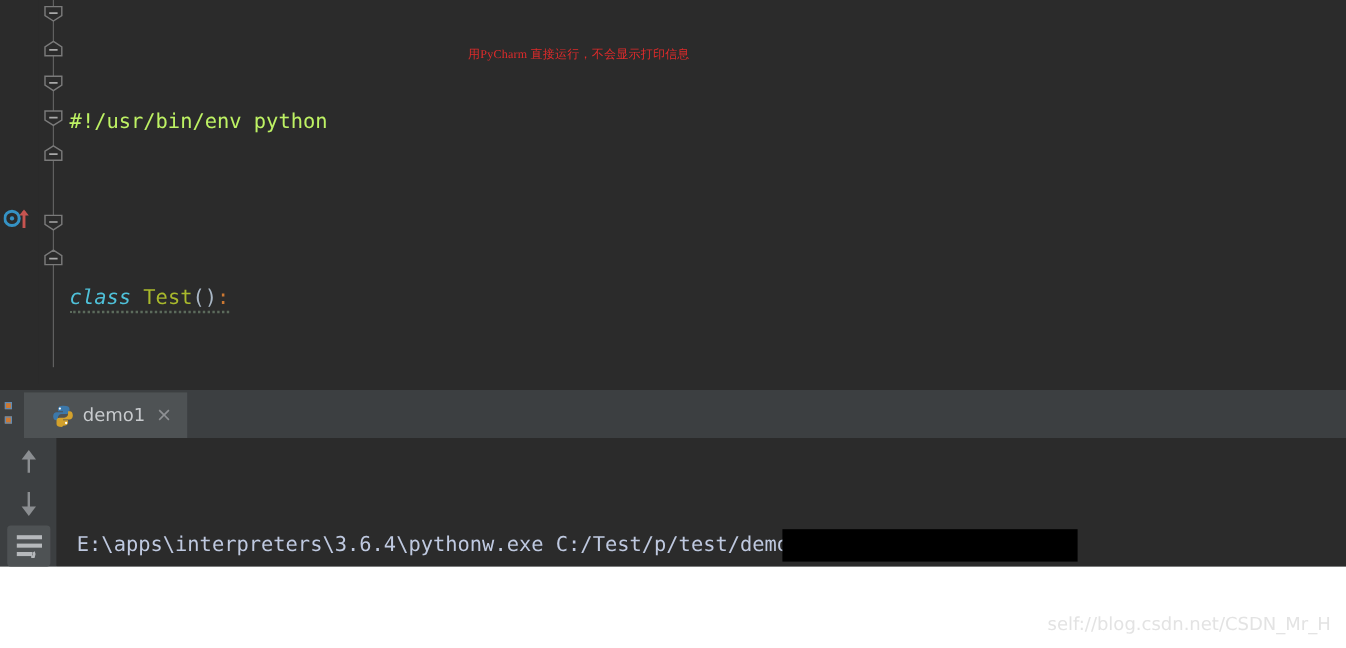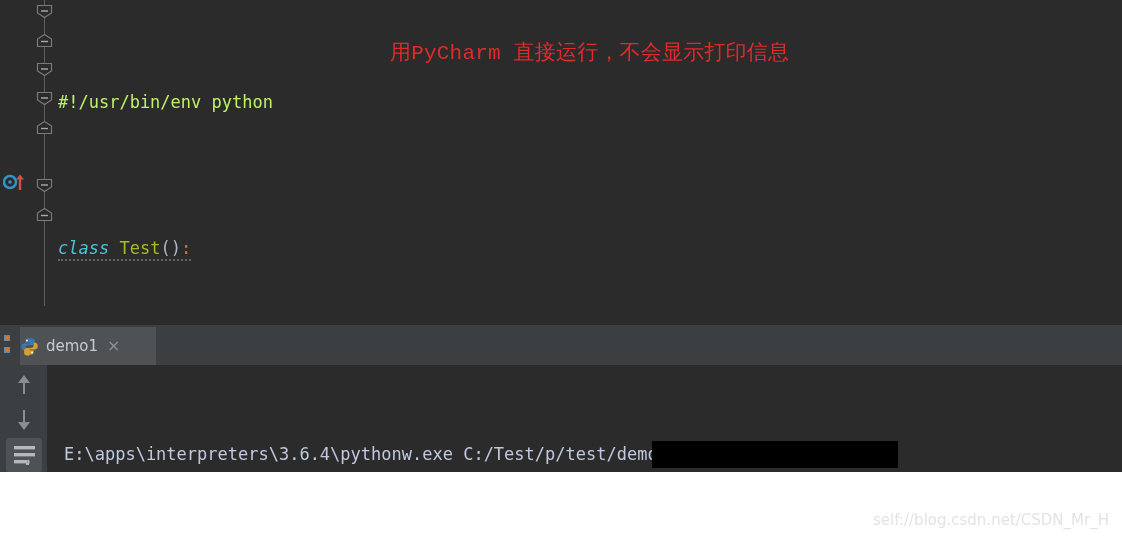--- a/index.html
+++ b/index.html
@@ -67,22 +67,22 @@
 
   .squiggle {
     border-bottom: 2px dotted #5c6b5c;
     padding-bottom: 1px;
   }
 
   
   .annotation {
     position: absolute; left: 390px; top: 38px;
     color: #e02b2b;
-    font-family: Liberation Mono, monospace;
-    font-size: 21px;
+    font-family: Liberation Serif, serif;
+    font-size: 10px;
     letter-spacing: 0.2px;
     white-space: nowrap;
   }
 
   
   .run-panel {
     position: absolute; left: 0; top: 320px; width: 1122px; height: 152px;
     background: #3c3f41;
   }
   .panel-divider {
@@ -100,20 +100,21 @@
   }
   .strip-dot {
     position: absolute; left: 1px; width: 6px; height: 6px;
     background: #cc7832; border: 1px solid #5f8bb5;
   }
   .console-tab {
     position: absolute; left: 20px; top: 2px;
     width: 136px; height: 38px;
     background: #4e5254;
     display: flex; align-items: center; gap: 7px;
+    padding-left: 23px;
   }
   .py-icon { width: 19px; height: 19px; flex: 0 0 19px; }
   .tab-label {
     color: #c8cbce; font-family: "DejaVu Sans", sans-serif; font-size: 15px;
   }
   .tab-close {
     color: #8f9194; font-size: 16px; font-family: "DejaVu Sans", sans-serif;
     margin-left: 2px; line-height: 1;
   }
 

